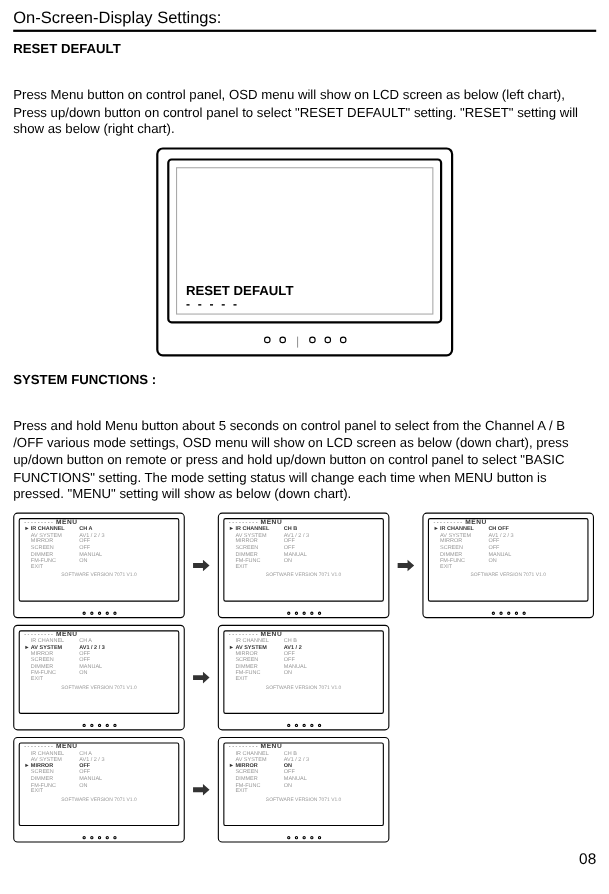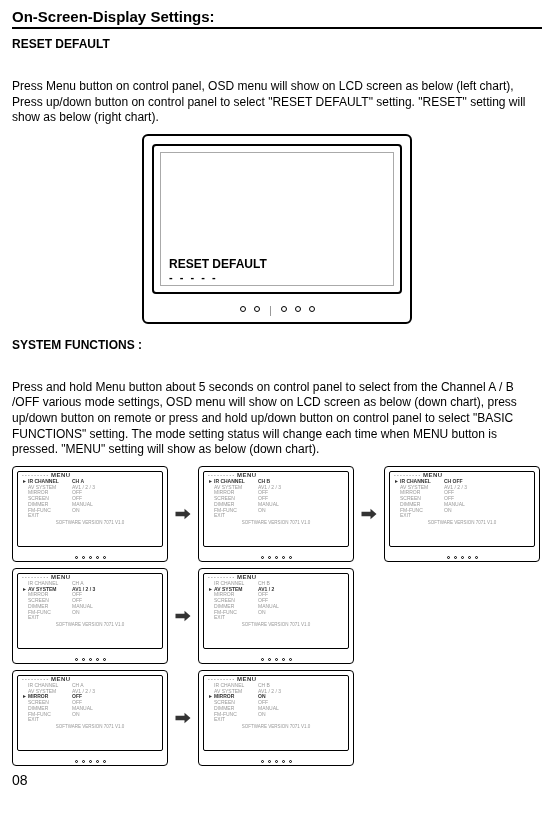--- a/index.html
+++ b/index.html
@@ -1,17 +1,17 @@
 <!DOCTYPE html>
 <html><head>
 <meta charset="utf-8">
 <style>
   * { box-sizing: border-box; margin: 0; padding: 0; }
   body { font-family: Arial, Helvetica, sans-serif; width: 554px; background: #fff; color: #000; padding: 8px 12px 4px 12px; font-size: 11px; }
-  .title { font-size: 15px; font-weight: bold; border-bottom: 2px solid #000; padding-bottom: 2px; margin-bottom: 8px; }
+  .title { font-size: 15px; font-weight: normal; border-bottom: 2px solid #000; padding-bottom: 2px; margin-bottom: 8px; }
   .heading { font-size: 12px; font-weight: bold; margin-bottom: 2px; }
   .para { font-size: 12px; line-height: 1.3; margin-bottom: 8px; margin-top: 28px; }
   .big-monitor-wrap { display: flex; justify-content: center; margin: 4px 0 14px 0; }
   .big-monitor { width: 270px; height: 190px; border: 2px solid #000; border-radius: 6px; position: relative; background: #fff; }
   .big-screen { position: absolute; top: 8px; left: 8px; right: 8px; bottom: 28px; border: 2px solid #000; border-radius: 4px; background: #fff; padding: 6px; }
   .big-inner { width: 100%; height: 100%; border: 1px solid #aaa; position: relative; }
   .reset-label { position: absolute; bottom: 14px; left: 8px; font-size: 12px; font-weight: bold; }
   .reset-dashes { position: absolute; bottom: 2px; left: 8px; font-size: 11px; font-weight: bold; letter-spacing: 2px; color: #000; }
   .big-knobs { position: absolute; bottom: 6px; left: 0; right: 0; display: flex; justify-content: center; gap: 8px; }
   .big-knobs .k { width: 6px; height: 6px; border: 1px solid #000; border-radius: 50%; }
@@ -24,21 +24,21 @@
   .menu-title { font-size: 6px; font-weight: bold; text-align: center; letter-spacing: 0.5px; color: #333; }
   .menu-dashes { font-size: 5px; color: #666; text-align: left; margin-top: -2px; margin-bottom: 1px; }
   .menu-item { display: flex; font-size: 5px; color: #999; line-height: 1.15; }
   .menu-item .ptr { width: 6px; flex-shrink: 0; color: #333; font-weight: bold; }
   .menu-item .lbl { width: 44px; flex-shrink: 0; }
   .menu-item .val { flex: 1; }
   .menu-item.sel { color: #333; font-weight: bold; }
   .menu-sv { font-size: 4.5px; color: #999; text-align: center; margin-top: 1px; }
   .arrow { width: 18px; flex-shrink: 0; display: flex; justify-content: center; align-items: center; }
   .arrow svg { width: 18px; height: 14px; }
-  .pagenum { text-align: left; font-size: 14px; margin-top: 4px; }
+  .pagenum { text-align: right; font-size: 14px; margin-top: 4px; }
 </style>
 </head>
 <body>
 
 <div class="title">On-Screen-Display Settings:</div>
 
 <div class="heading">RESET DEFAULT</div>
 <div class="para">Press Menu button on control panel, OSD menu will show on LCD screen as below (left chart), Press up/down button on control panel to select "RESET DEFAULT" setting. "RESET" setting will show as below (right chart).</div>
 
 <div class="big-monitor-wrap">

